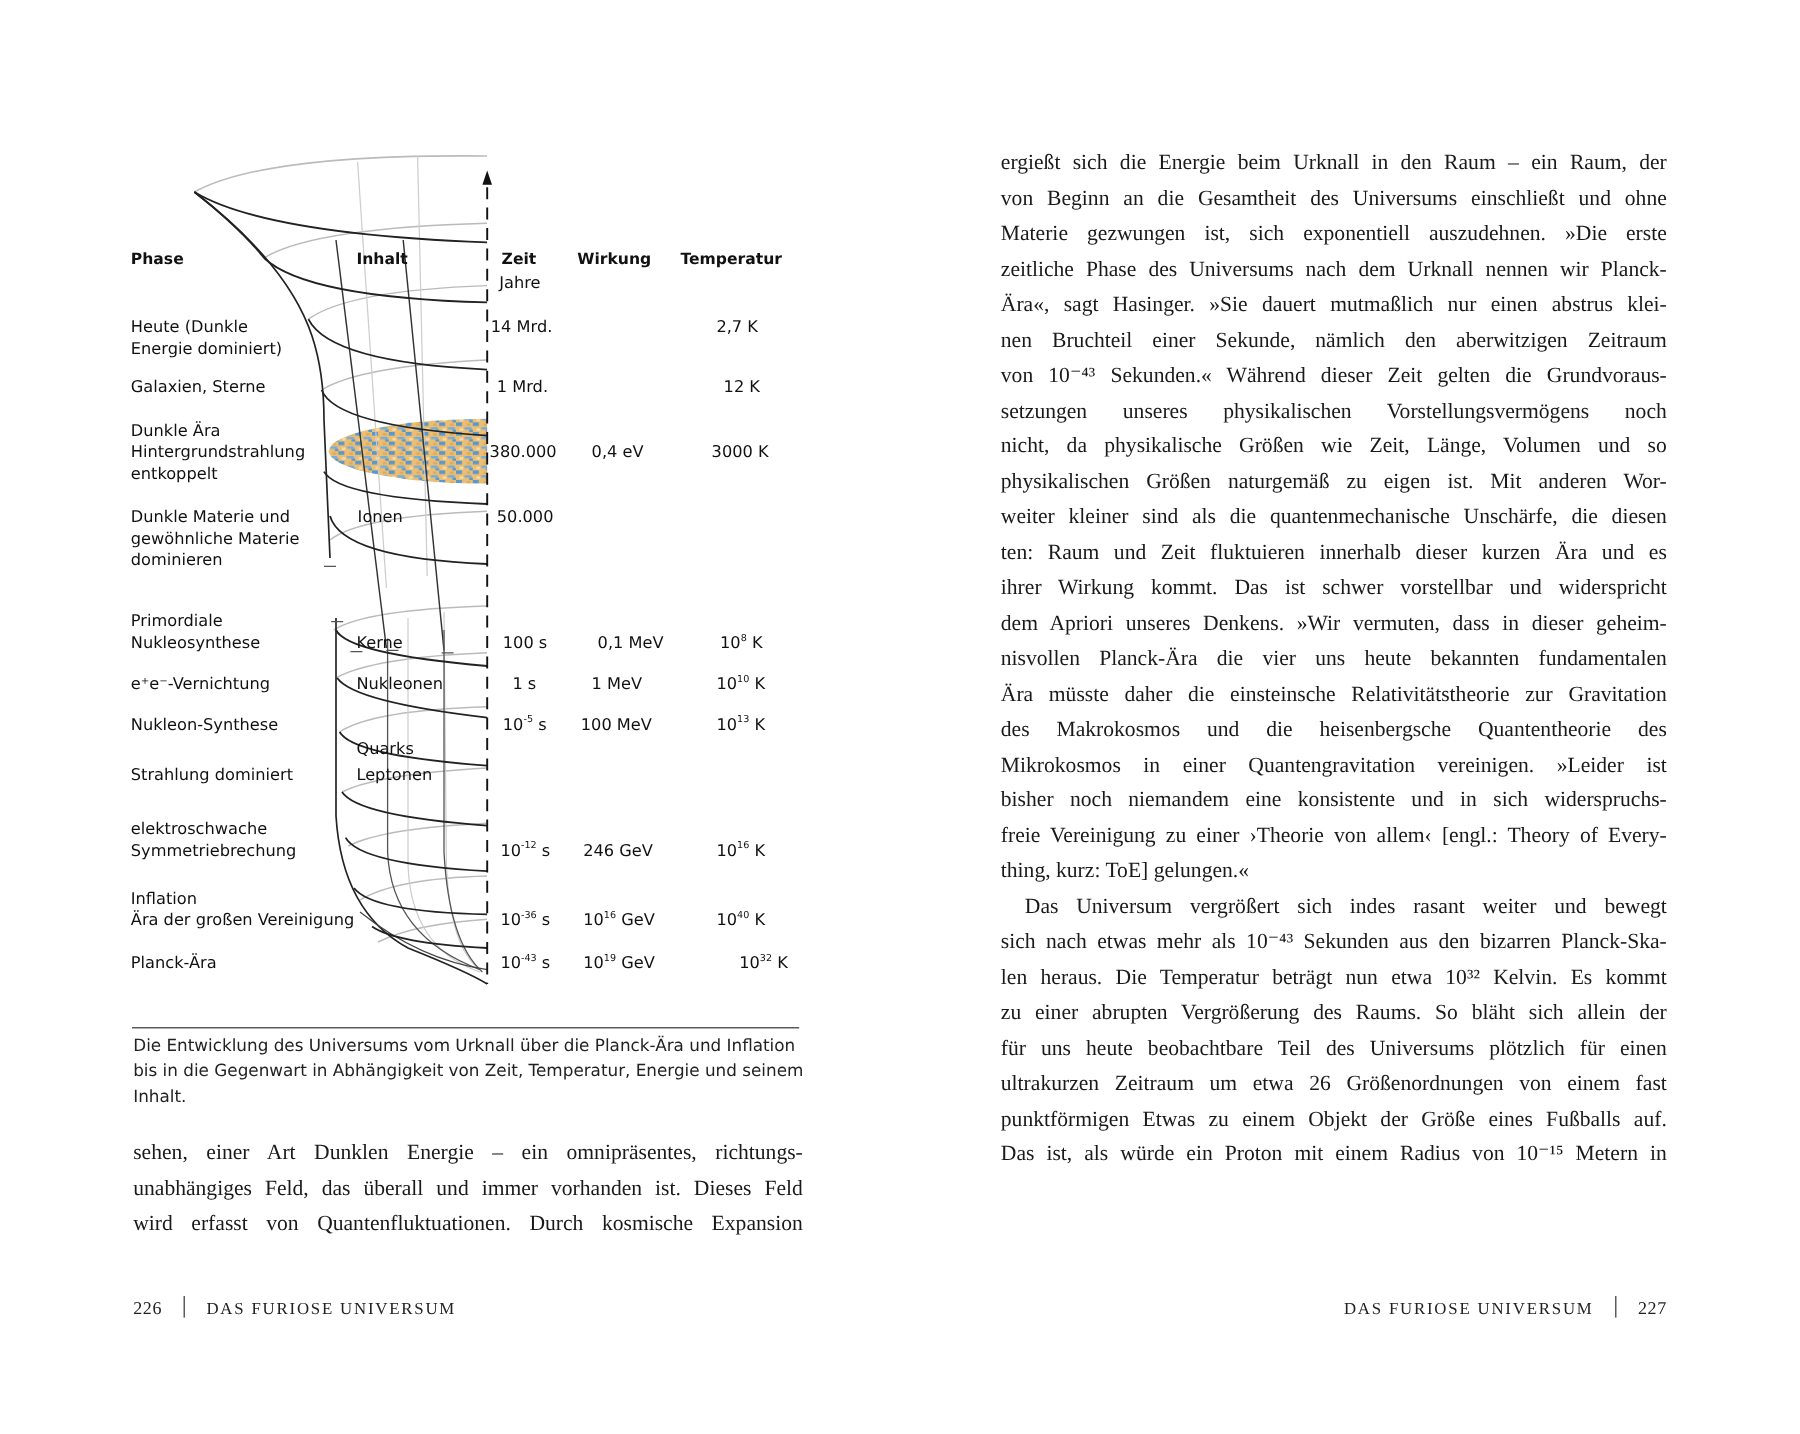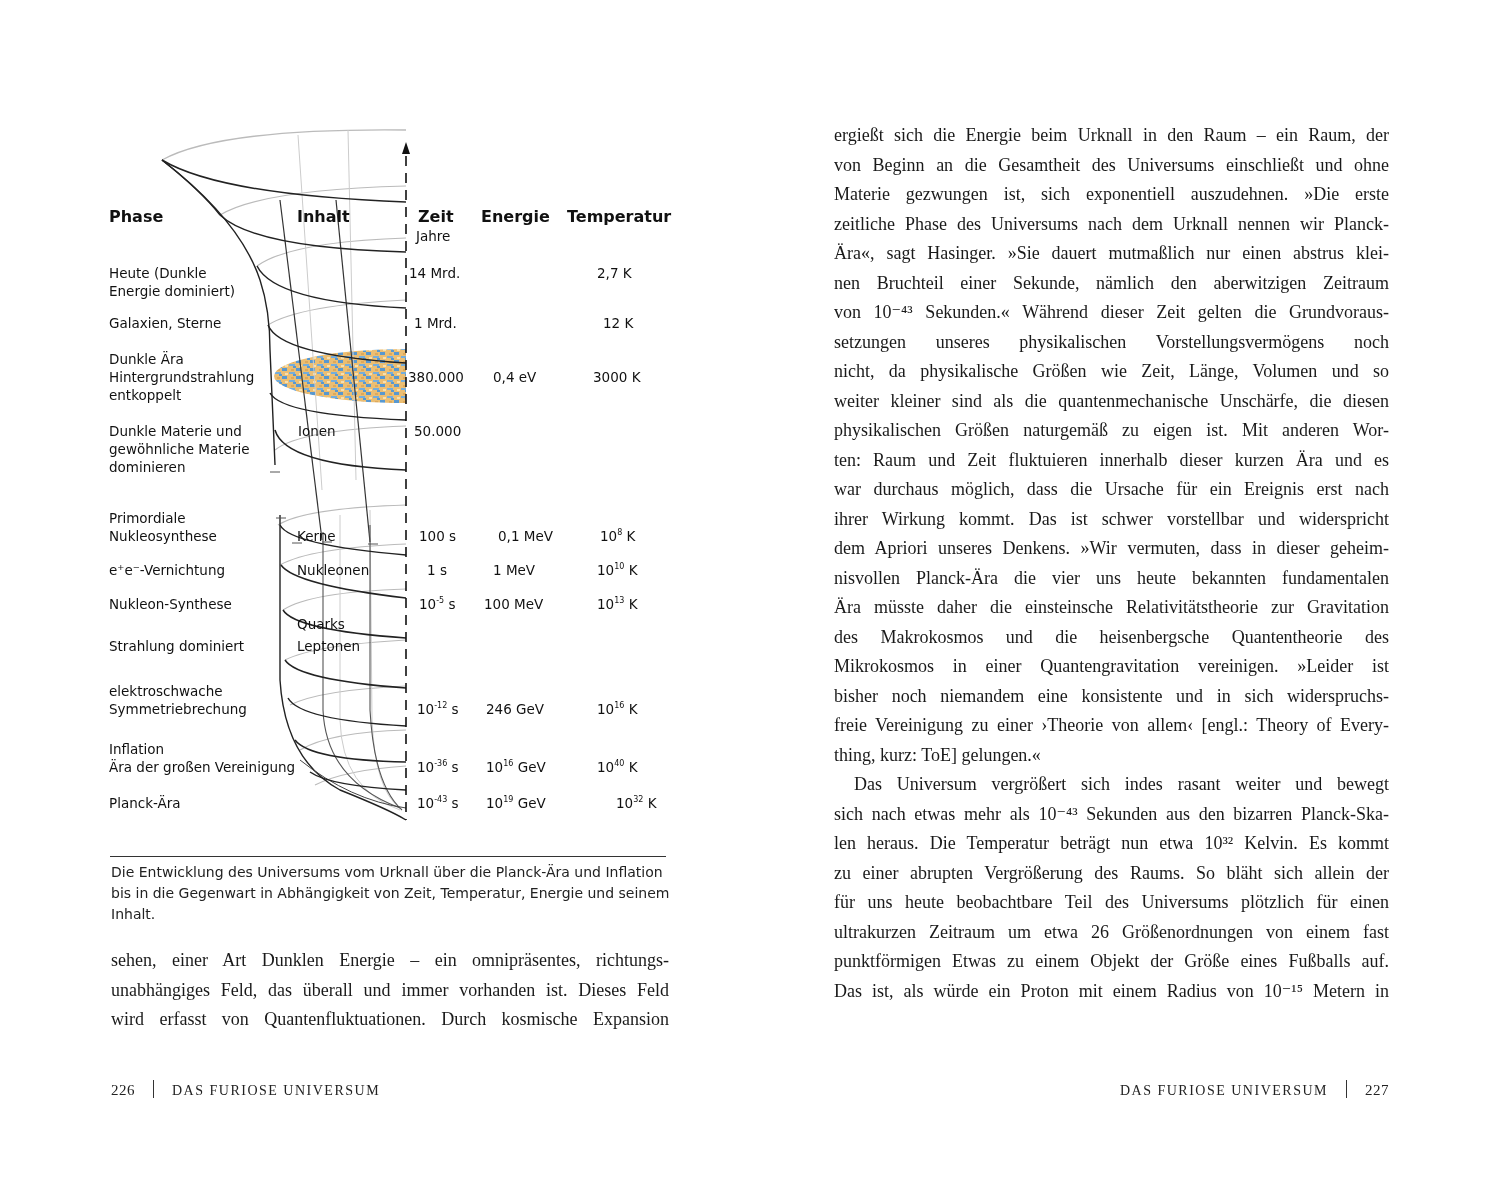--- a/index.html
+++ b/index.html
@@ -5,21 +5,21 @@
   html, body { margin:0; padding:0; background:#ffffff; }
   body { width:1500px; height:1195px; position:relative; overflow:hidden; color:#1a1a1a; }
   .page { position:absolute; top:0; height:1195px; }
   #page-left { left:0; width:750px; }
   #page-right { left:750px; width:750px; }
 
   
   .figure { position:absolute; left:100px; top:120px; width:580px; height:720px; }
   .figure svg { position:absolute; left:0; top:0; }
   .fig-text { position:absolute; font-family:"DejaVu Sans", sans-serif; font-size:13.5px; line-height:18px; color:#111; white-space:nowrap; }
-  .fig-head { font-weight:bold; font-size:16px; }
+  .fig-head { font-weight:bold; font-size:13px; }
   .fig-sub { font-size:13.5px; }
   sup { font-size:8px; vertical-align:6px; line-height:0; }
 
   .caption-rule { position:absolute; left:110px; top:856px; width:556px; height:0; border-top:1.5px solid #333; }
   .caption { position:absolute; left:111px; top:862px; width:560px; font-family:"DejaVu Sans", sans-serif; font-size:14px; line-height:21px; color:#222; }
 
   .body-text { position:absolute; font-family:"Liberation Serif", "DejaVu Serif", serif; font-size:18px; color:#1a1a1a; }
   .body-text .line { height:29.5px; line-height:29.5px; white-space:nowrap; text-align:justify; text-align-last:justify; }
   .body-text .line.last { text-align-last:left; }
   .body-text .line.indent { padding-left:20px; }
@@ -102,21 +102,21 @@
       </g>
 
       <line x1="306" y1="36" x2="306" y2="700" stroke="#111" stroke-width="1.6" stroke-dasharray="10,7"></line>
       <polygon points="306,22 302,34 310,34" fill="#111"></polygon>
     </svg>
 
     <div class="fig-text fig-head" style="left:9px;top:88px;">Phase</div>
     <div class="fig-text fig-head" style="left:197px;top:88px;">Inhalt</div>
     <div class="fig-text fig-head" style="left:318px;top:88px;">Zeit</div>
     <div class="fig-text fig-sub" style="left:316px;top:107px;">Jahre</div>
-    <div class="fig-text fig-head" style="left:381px;top:88px;">Energie</div>
+    <div class="fig-text fig-head" style="left:381px;top:88px;">Wirkung</div>
     <div class="fig-text fig-head" style="left:467px;top:88px;">Temperatur</div>
 
     <div>
       <div class="fig-text" style="left:9px;top:144px;">Heute (Dunkle</div>
       <div class="fig-text" style="left:9px;top:162px;">Energie dominiert)</div>
       <div class="fig-text" style="left:309px;top:144px;">14 Mrd.</div>
       <div class="fig-text" style="left:497px;top:144px;">2,7 K</div>
     </div>
 
     <div>
@@ -214,24 +214,23 @@
   <div class="body-text right-body" style="left:84px;">
     <div class="line">ergießt sich die Energie beim Urknall in den Raum – ein Raum, der</div>
     <div class="line">von Beginn an die Gesamtheit des Universums einschließt und ohne</div>
     <div class="line">Materie gezwungen ist, sich exponentiell auszudehnen. »Die erste</div>
     <div class="line">zeitliche Phase des Universums nach dem Urknall nennen wir Planck-</div>
     <div class="line">Ära«, sagt Hasinger. »Sie dauert mutmaßlich nur einen abstrus klei-</div>
     <div class="line">nen Bruchteil einer Sekunde, nämlich den aberwitzigen Zeitraum</div>
     <div class="line">von 10⁻⁴³ Sekunden.« Während dieser Zeit gelten die Grundvoraus-</div>
     <div class="line">setzungen unseres physikalischen Vorstellungsvermögens noch</div>
     <div class="line">nicht, da physikalische Größen wie Zeit, Länge, Volumen und so</div>
+    <div class="line">physikalischen Größen naturgemäß zu eigen ist. Mit anderen Wor-</div>
     <div class="line">weiter kleiner sind als die quantenmechanische Unschärfe, die diesen</div>
-    <div class="line">physikalischen Größen naturgemäß zu eigen ist. Mit anderen Wor-</div>
     <div class="line">ten: Raum und Zeit fluktuieren innerhalb dieser kurzen Ära und es</div>
-    <div class="line">war durchaus möglich, dass die Ursache für ein Ereignis erst nach</div>
     <div class="line">ihrer Wirkung kommt. Das ist schwer vorstellbar und widerspricht</div>
     <div class="line">dem Apriori unseres Denkens. »Wir vermuten, dass in dieser geheim-</div>
     <div class="line">nisvollen Planck-Ära die vier uns heute bekannten fundamentalen</div>
     <div class="line">Ära müsste daher die einsteinsche Relativitätstheorie zur Gravitation</div>
     <div class="line">des Makrokosmos und die heisenbergsche Quantentheorie des</div>
     <div class="line">Mikrokosmos in einer Quantengravitation vereinigen. »Leider ist</div>
     <div class="line">bisher noch niemandem eine konsistente und in sich widerspruchs-</div>
     <div class="line">freie Vereinigung zu einer ›Theorie von allem‹ [engl.: Theory of Every-</div>
     <div class="line last">thing, kurz: ToE] gelungen.«</div>
     <div class="line indent">Das Universum vergrößert sich indes rasant weiter und bewegt</div>

